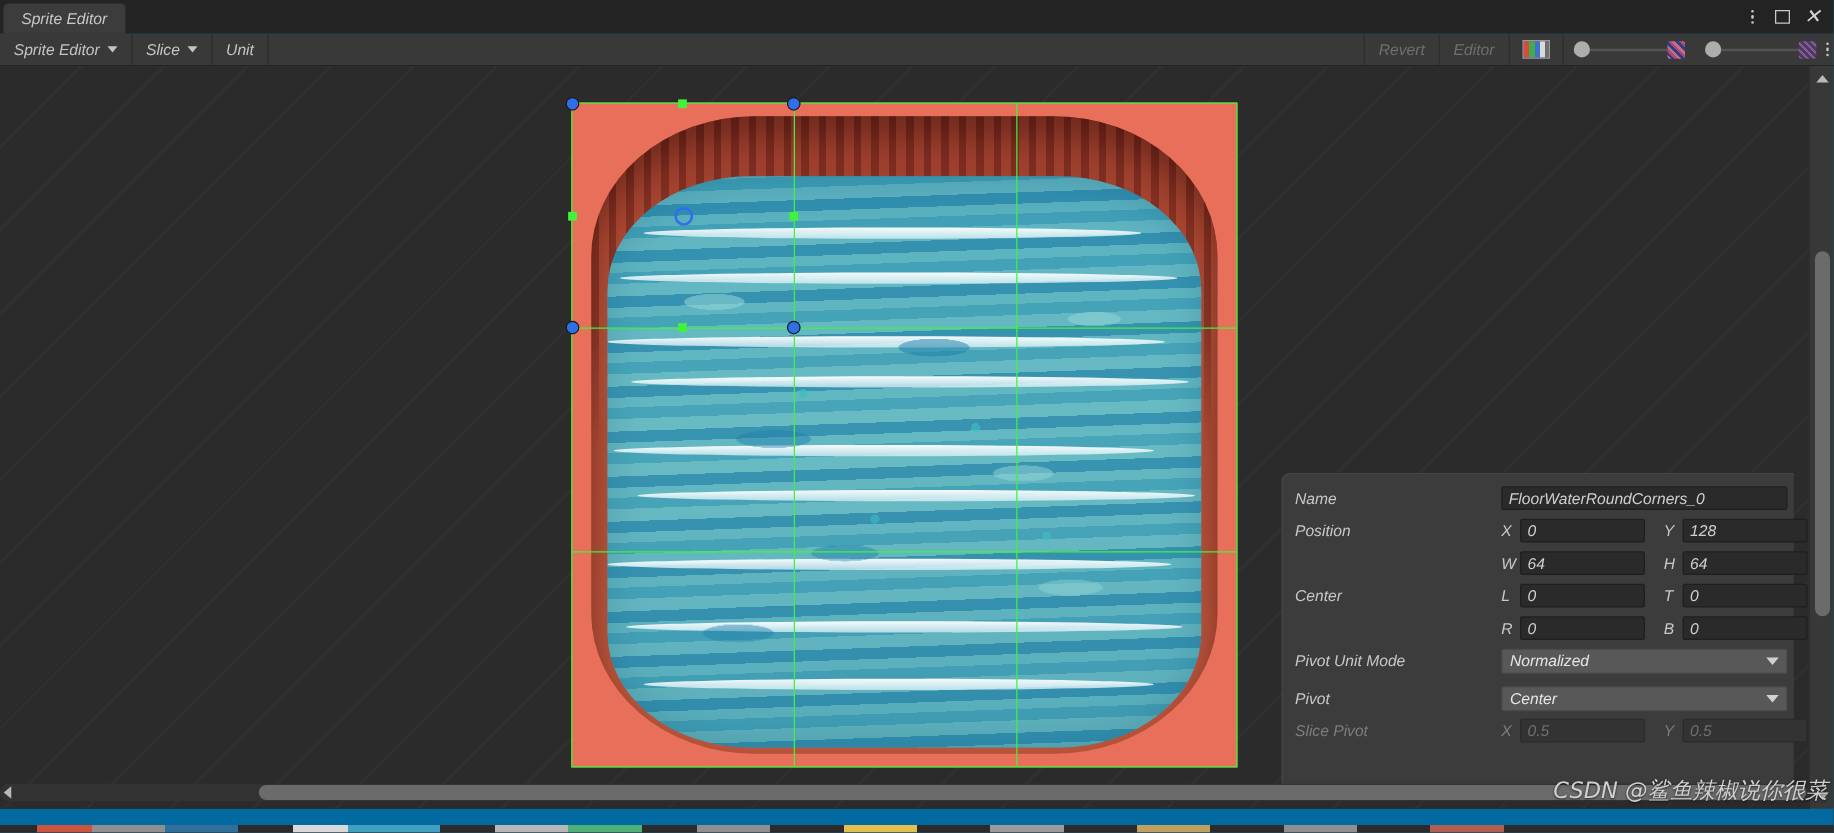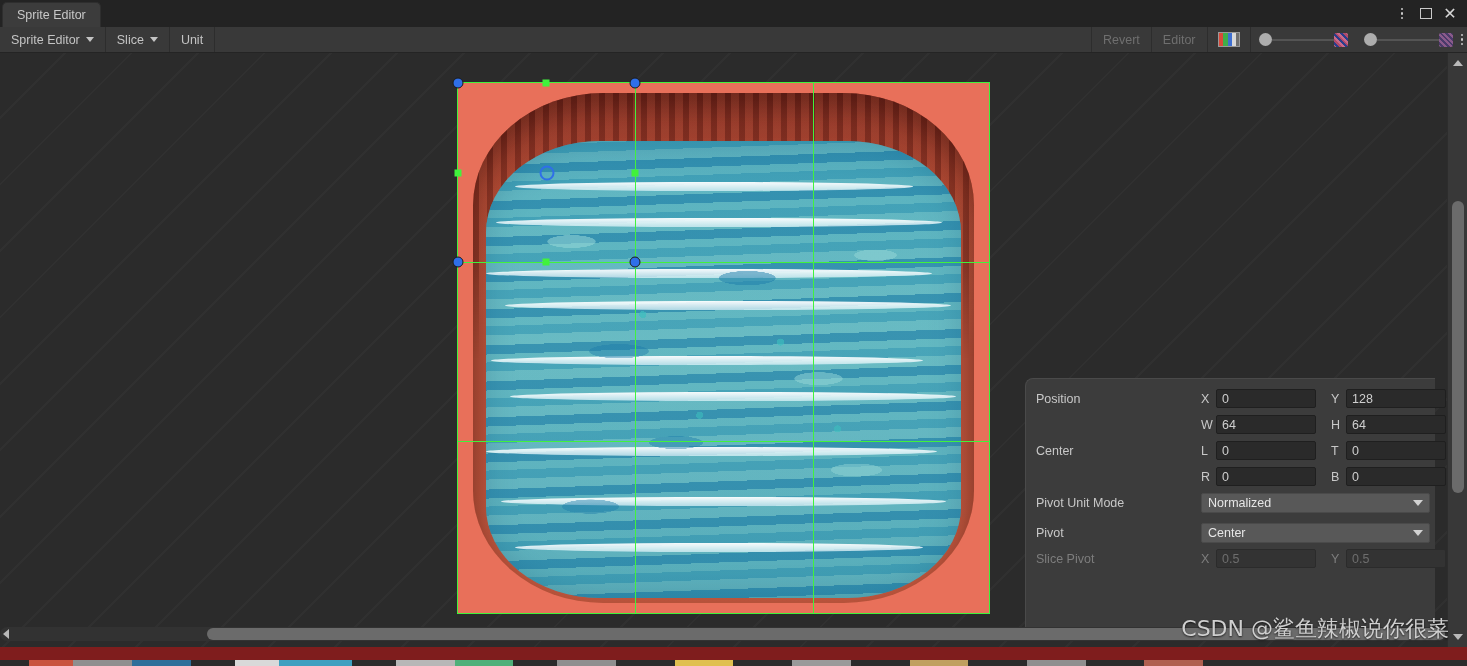--- a/index.html
+++ b/index.html
@@ -5,21 +5,22 @@
   * { box-sizing: border-box; margin: 0; padding: 0; }
   html, body {
     width: 1467px; height: 666px;
     background: #383838;
     font-family: "Liberation Sans", sans-serif;
     overflow: hidden;
   }
   .app {
     position: relative;
     width: 1467px; height: 666px;
-    background: #7f1d1d;
+    background: #0369a1;
+    font-style: italic;
   }
 
   
   .titlebar {
     position: absolute; left: 0; top: 0;
     width: 1467px; height: 27px;
     background: #232323;
   }
   .tab {
     position: absolute; left: 2px; top: 2px;
@@ -337,23 +338,23 @@
       #2b2b2b 13% 16%, #d9d9d9 16% 19%, #3fa0c0 19% 24%, #2b2b2b 24% 27%,
       #b7b7b7 27% 31%, #4fb07a 31% 35%, #2b2b2b 35% 38%, #8f8f8f 38% 42%,
       #2b2b2b 42% 46%, #e0c050 46% 50%, #2b2b2b 50% 54%, #9a9a9a 54% 58%,
       #2b2b2b 58% 62%, #c0a060 62% 66%, #2b2b2b 66% 70%, #8f8f8f 70% 74%,
       #2b2b2b 74% 78%, #b06050 78% 82%, #2b2b2b 82% 100%);
   }
 
   
   .watermark {
     position: absolute;
-    right: 18px; bottom: 22px;
+    right: 5px; bottom: 22px;
     color: #cfcfcf;
-    font-size: 22px;
+    font-size: 18px;
     font-family: "DejaVu Sans", sans-serif;
     text-shadow: 0 1px 2px rgba(0,0,0,.7);
     pointer-events: none;
   }
 </style>
 </head>
 <body>
 
 <div class="app">
 
@@ -451,20 +452,26 @@
       <div class="h-edge" style="left:88px;  top:0;"></div>
       <div class="h-edge" style="left:0;     top:90px;"></div>
       <div class="h-edge" style="left:177px; top:90px;"></div>
       <div class="h-edge" style="left:88px;  top:179px;"></div>
 
       <div class="pivot-mark" style="left:89px; top:90px;"></div>
     </div>
 
     <div class="sprite-panel" style="left:1025px; top:325px;">
 
+      <div class="prow">
+        <span class="plabel">Name</span>
+        <div class="pfields">
+          <span class="inp wide">FloorWaterRoundCorners_0</span>
+        </div>
+      </div>
 
       <div class="prow">
         <span class="plabel">Position</span>
         <div class="pfields">
           <span class="axis">X</span>
           <span class="inp half">0</span>
           <span class="gapx"></span>
           <span class="axis">Y</span>
           <span class="inp half">128</span>
         </div>

